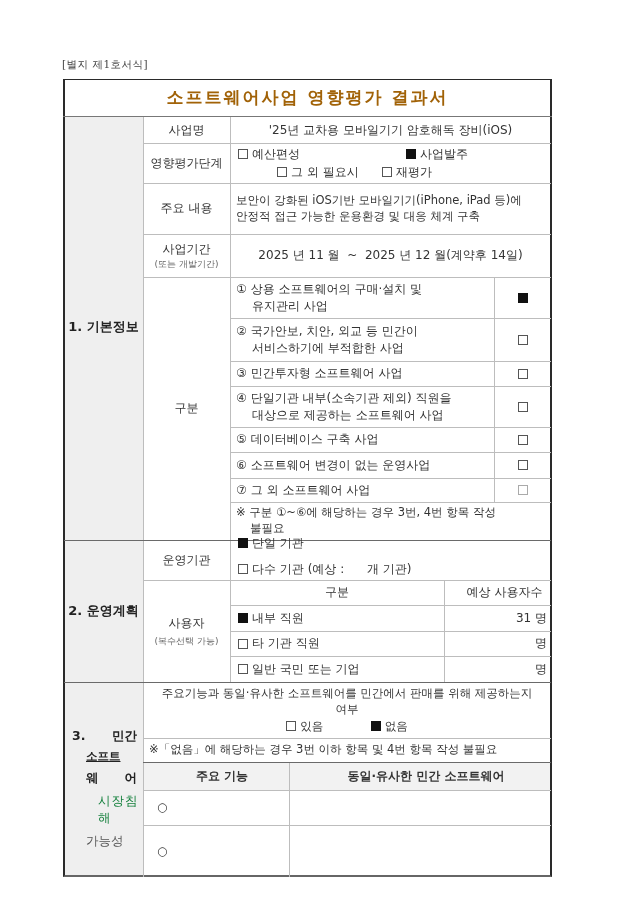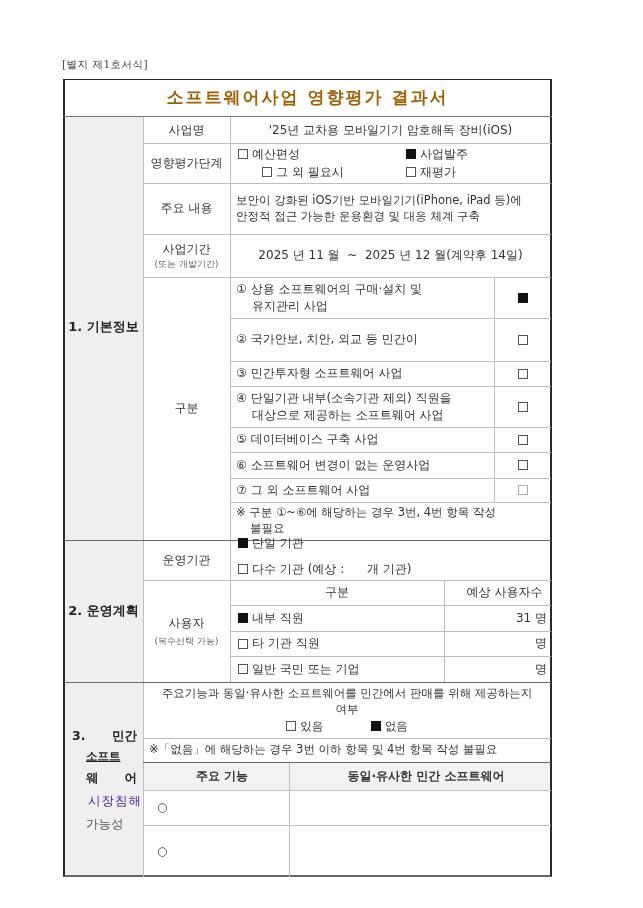--- a/index.html
+++ b/index.html
@@ -76,25 +76,25 @@
 
 <div class="cell center" style="left:143px; top:143px; width:87px; height:40px;">영향평가단계</div>
 <div class="cell" style="left:238px; top:145px; width:160px; height:18px;">
   <span class="cb"></span>
     <span>예산편성</span>
 </div>
 <div class="cell" style="left:406px; top:145px; width:140px; height:18px;">
   <span class="cb on"></span>
     <span>사업발주</span>
 </div>
-<div class="cell" style="left:238px; top:163px; width:160px; height:18px;padding-left:24px;">
+<div class="cell" style="left:253px; top:163px; width:160px; height:18px;padding-left:24px;">
   <span class="cb"></span>
     <span>그 외 필요시</span>
 </div>
-<div class="cell" style="left:406px; top:163px; width:140px; height:18px;">
+<div class="cell" style="left:382px; top:163px; width:140px; height:18px;">
   <span class="cb"></span>
     <span>재평가</span>
 </div>
 
 <div class="cell center" style="left:143px; top:183px; width:87px; height:51px;">주요 내용</div>
 <div class="cell colstack" style="left:230px; top:183px; width:321px; height:51px; padding:0 6px; align-items:flex-start; justify-content:center; font-size:11.5px;">
   <span>보안이 강화된 iOS기반 모바일기기(iPhone, iPad 등)에</span>
   <span>안정적 접근 가능한 운용환경 및 대응 체계 구축</span>
 </div>
 
@@ -109,20 +109,21 @@
 <div class="cell colstack item" style="left:230px; top:277px; width:264px; height:41px; align-items:flex-start; justify-content:center;">
   <span><span class="circ">①</span><span>상용 소프트웨어의 구매·설치 및</span></span>
   <span style="padding-left:16px;">유지관리 사업</span>
 </div>
 <div class="cell center" style="left:494px; top:277px; width:57px; height:41px;">
     <span class="cb on" style="margin:0;"></span>
   </div>
 
 <div class="cell colstack item" style="left:230px; top:318px; width:264px; height:43px; align-items:flex-start; justify-content:center;">
   <span><span class="circ">②</span><span>국가안보, 치안, 외교 등 민간이</span></span>
+  <span style="padding-left:16px;">서비스하기에 부적합한 사업</span>
 </div>
 <div class="cell center" style="left:494px; top:318px; width:57px; height:43px;">
     <span class="cb" style="margin:0;"></span>
   </div>
 
 <div class="cell item" style="left:230px; top:361px; width:264px; height:25px;">
   <span class="circ">③</span>
     <span>민간투자형 소프트웨어 사업</span>
 </div>
 <div class="cell center" style="left:494px; top:361px; width:57px; height:25px;">
@@ -205,21 +206,21 @@
 <div class="abs" style="left:64px; top:728px; width:79px; height:140px; font-size:12.5px; color:#222;">
   <div style="display:flex; justify-content:space-between; padding:0 6px 0 8px; font-weight:bold;">
     <span>3.</span>
     <span>민간</span>
   </div>
   <div style="padding-left:22px; margin-top:4px; font-weight:bold; font-size:11.5px;" class="ul">소프트</div>
   <div style="display:flex; justify-content:space-between; padding:0 6px 0 22px; margin-top:6px; font-weight:bold;">
     <span>웨</span>
     <span>어</span>
   </div>
-  <div style="padding-left:24px; margin-top:6px; color:#4c1d95; letter-spacing:1px;">시장침해</div>
+  <div style="padding-left:34px; margin-top:6px; color:#15803d; letter-spacing:1px;">시장침해</div>
   <div style="padding-left:22px; margin-top:6px; color:#555;">가능성</div>
 </div>
 
 <div class="cell center colstack" style="left:143px; top:683px; width:408px; height:55px; justify-content:center; font-size:11.5px;">
   <span>주요기능과 동일·유사한 소프트웨어를 민간에서 판매를 위해 제공하는지</span>
   <span>여부</span>
   <span style="margin-top:2px;">
     <span><span class="cb"></span><span>있음</span></span>
     <span style="display:inline-block; width:40px;"></span>
     <span><span class="cb on"></span><span>없음</span></span>

